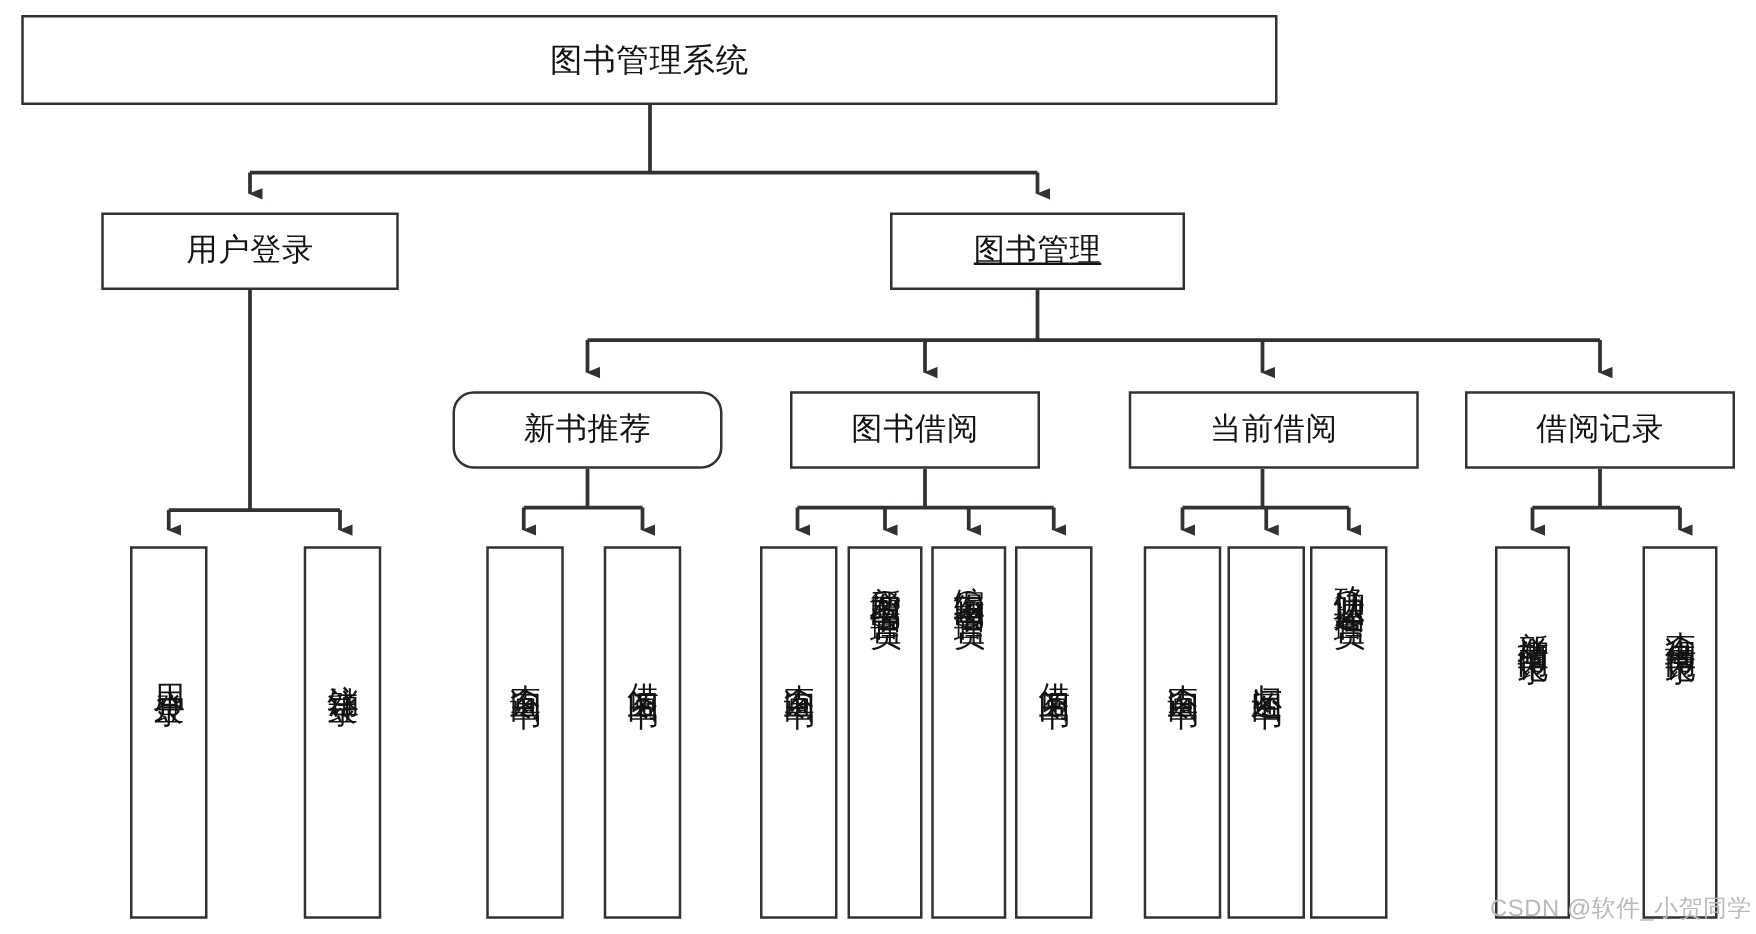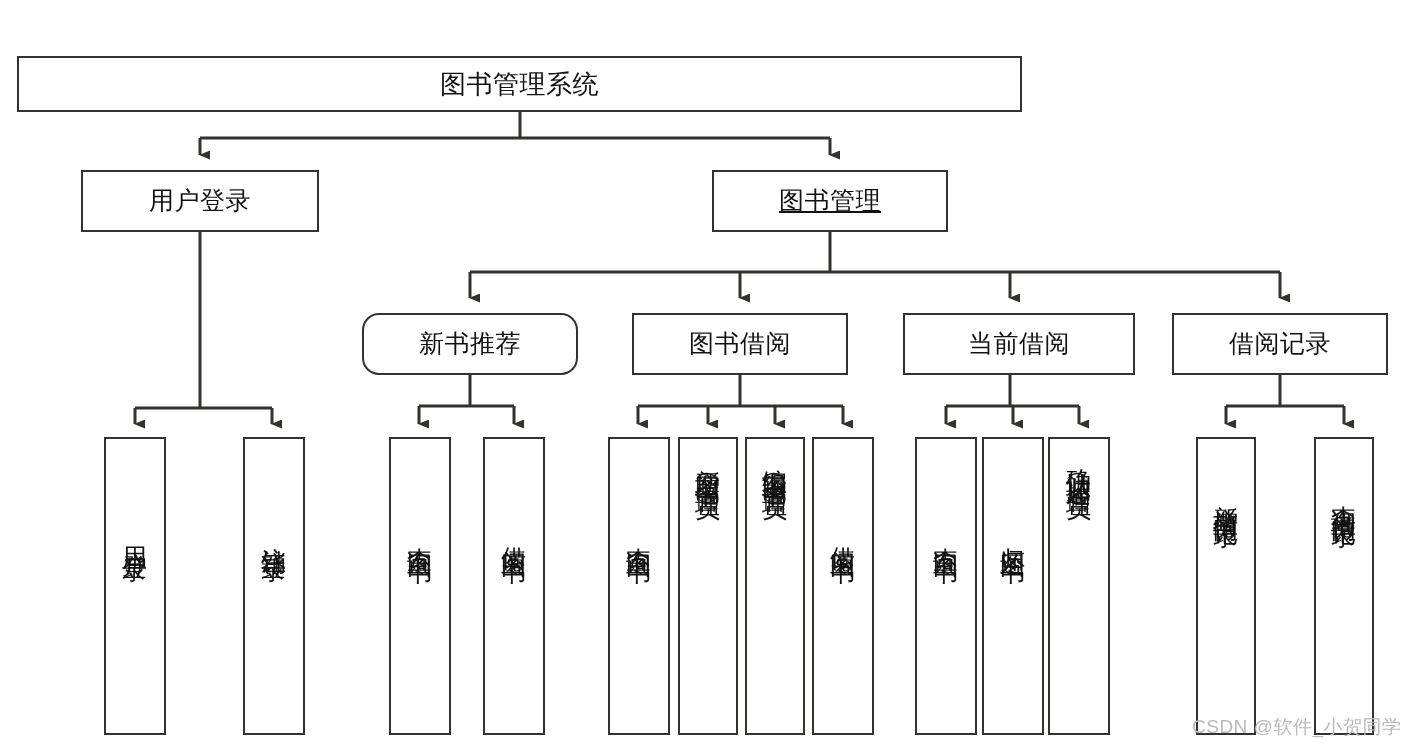--- a/index.html
+++ b/index.html
@@ -118,25 +118,25 @@
       <path d="M1079,406 L1079,424" marker-end="url(#arw)"></path>
 
       <path d="M1280,375 L1280,406"></path>
       <path d="M1226,406 L1344,406"></path>
       <path d="M1226,406 L1226,424" marker-end="url(#arw)"></path>
       <path d="M1344,406 L1344,424" marker-end="url(#arw)"></path>
     </g>
   </svg>
 
   <div id="nodes">
-      <div class="node horiz root" style="left: 17px; top: 12px; width: 1005px; height: 56px; margin-top: 44px;">图书管理系统</div>
+      <div class="node horiz root" style="left: 17px; top: 12px; width: 1005px; height: 72px;">图书管理系统</div>
       <div class="node horiz" style="left: 81px; top: 170px; width: 238px; height: 62px;">用户登录</div>
       <div class="node horiz" style="left: 712px; top: 170px; width: 236px; height: 62px; text-decoration: underline;">图书管理</div>
       <div class="node horiz" style="left: 362px; top: 313px; width: 216px; height: 62px; border-radius: 17px;">新书推荐</div>
-      <div class="node horiz" style="left: 632px; top: 313px; width: 216px; height: 62px;">图书借阅</div>
+      <div class="node horiz" style="left: 632px; top: 313px; width: 200px; height: 62px;">图书借阅</div>
       <div class="node horiz" style="left: 903px; top: 313px; width: 232px; height: 62px;">当前借阅</div>
       <div class="node horiz" style="left: 1172px; top: 313px; width: 216px; height: 62px;">借阅记录</div>
       <div class="node vert pad-a" style="left: 104px; top: 437px; width: 62px; height: 298px;">
         <span class="vlabel">用户登录</span>
       </div>
       <div class="node vert pad-a" style="left: 243px; top: 437px; width: 62px; height: 298px;">
         <span class="vlabel">注销登录</span>
       </div>
       <div class="node vert pad-a" style="left: 389px; top: 437px; width: 62px; height: 298px;">
         <span class="vlabel">查询图书</span>

